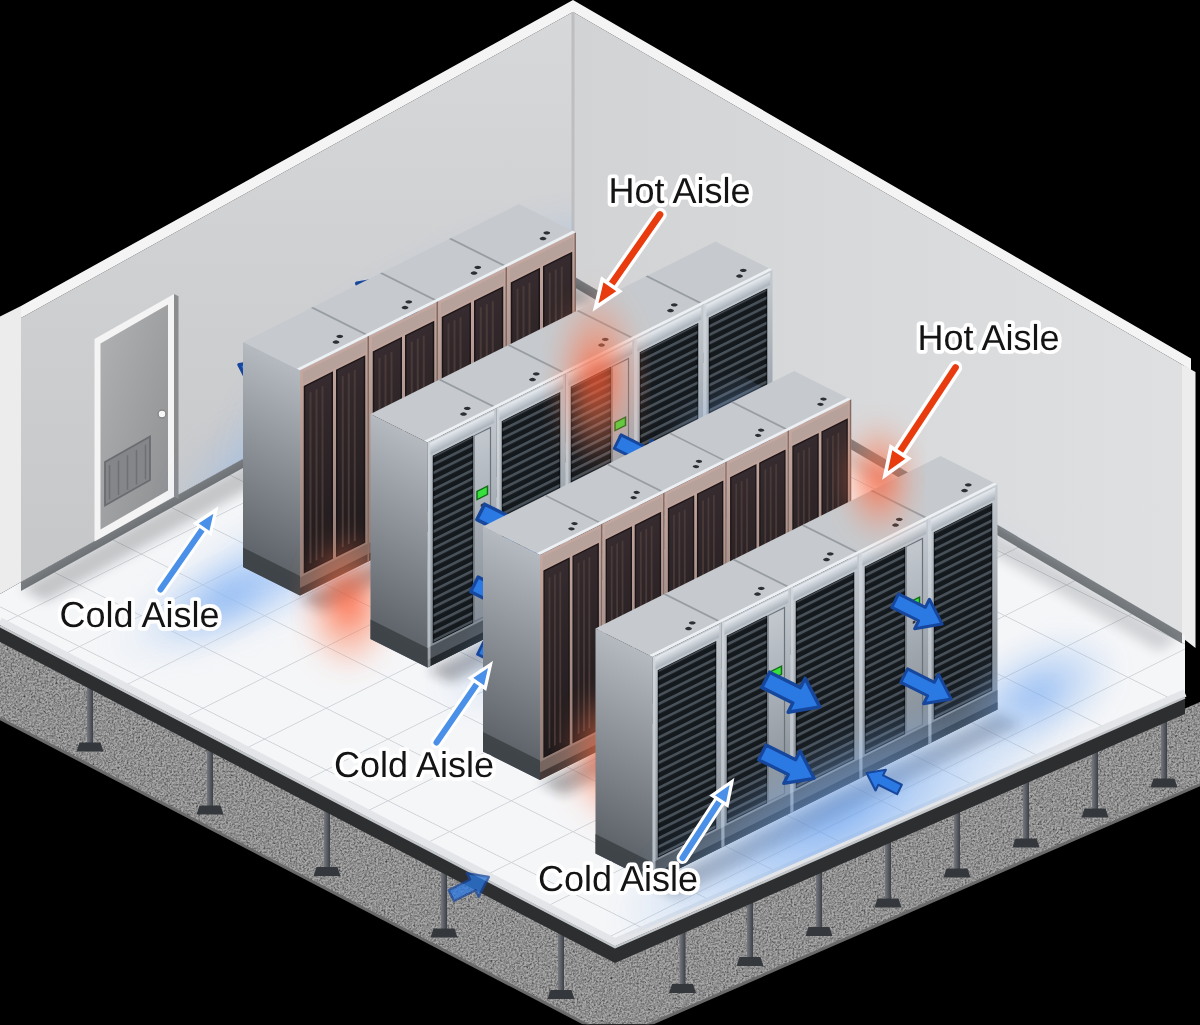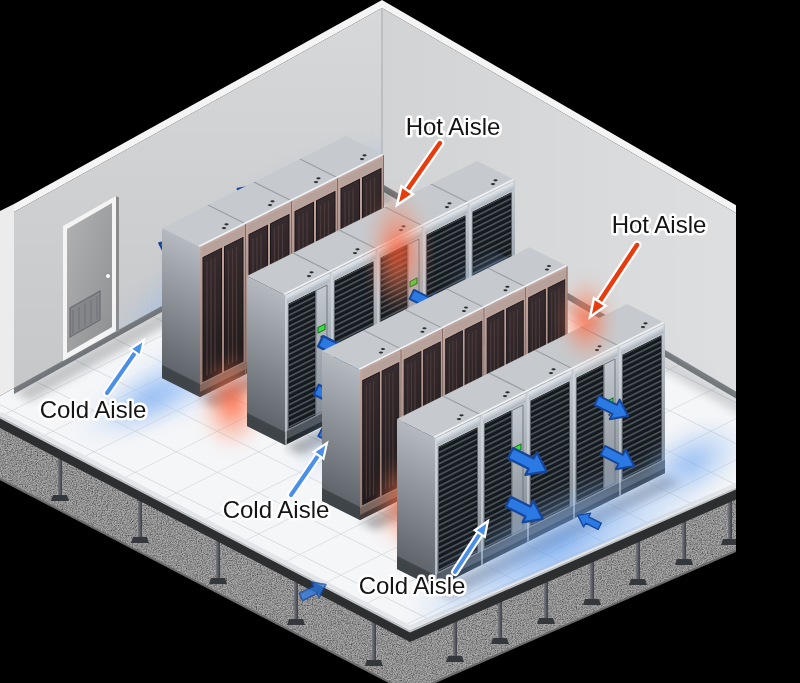--- a/index.html
+++ b/index.html
@@ -1,16 +1,16 @@
 <!DOCTYPE html>
 <html><head>
 <meta charset="utf-8">
 <style>
   html,body{margin:0;padding:0;background:#000;}
-  .stage{position:relative;width:736px;height:683px;background:#000;overflow:hidden;
+  .stage{position:relative;width:800px;height:683px;background:#000;overflow:hidden;
          font-family:"Liberation Sans", sans-serif;border-radius:29px;}
   .stage svg{position:absolute;left:0;top:0;}
   text.lbl{font-family:"Liberation Sans", sans-serif;font-size:24px;fill:#141414;
            stroke:#ffffff;stroke-width:5;paint-order:stroke;stroke-linejoin:round;}
 </style>
 </head>
 <body>
 
 <div class="stage">
 <svg width="800" height="683" viewBox="0 0 800 683">

